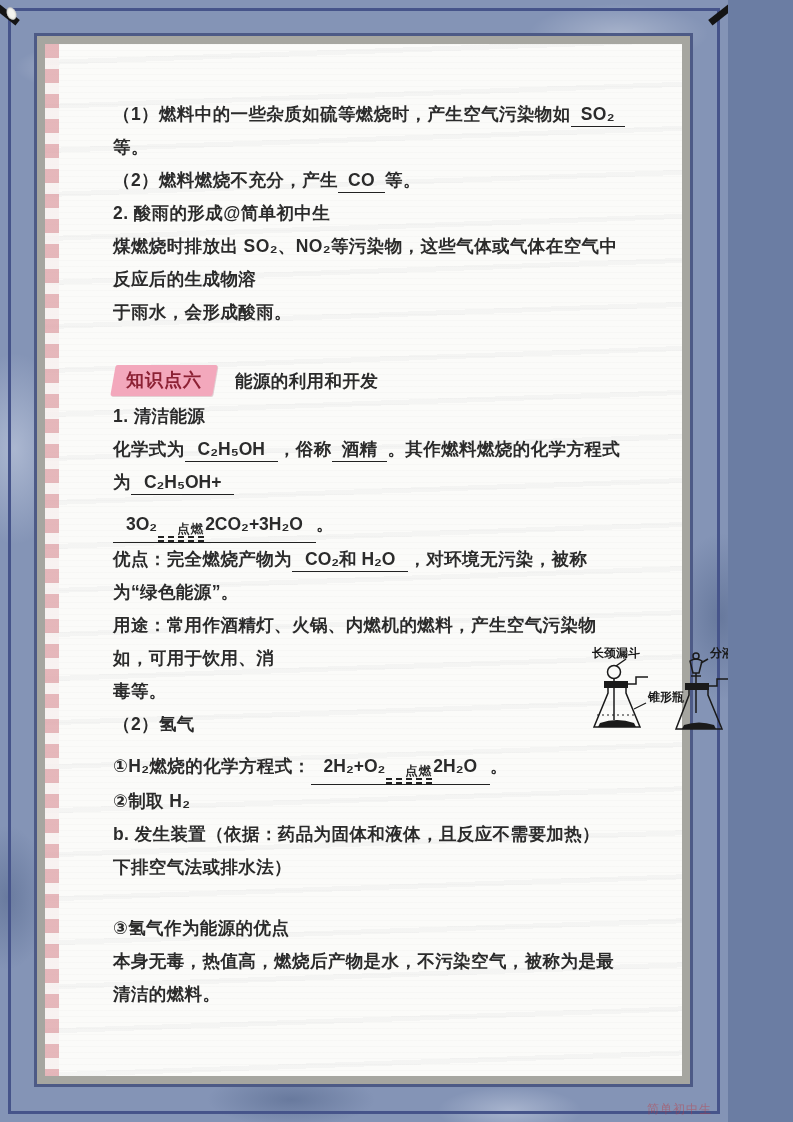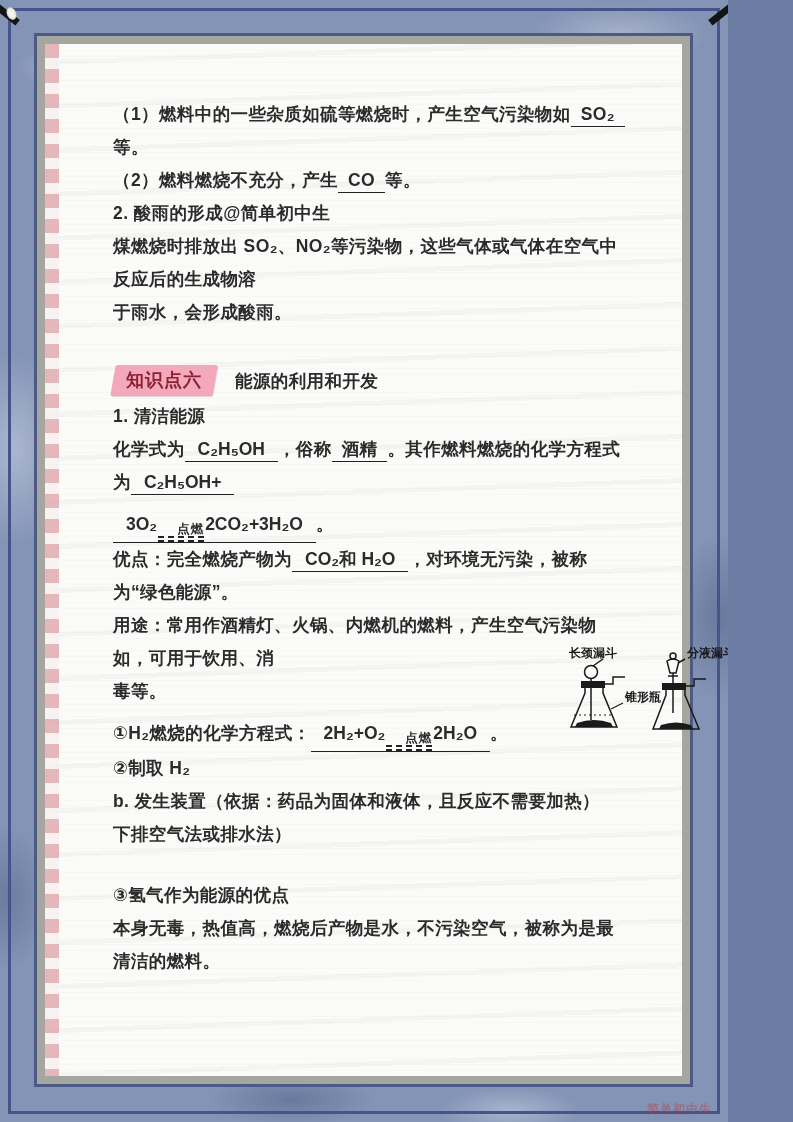--- a/index.html
+++ b/index.html
@@ -38,30 +38,30 @@
   .cond-stack{display:inline-block; text-align:right; vertical-align:-3px; margin:0 1px;}
   .cond{display:block; font-size:12.5px; line-height:13px; letter-spacing:1px;}
   .ddash{display:block; height:6px; width:46px; border-top:2px dashed #222; border-bottom:2px dashed #222;}
   .eqrow{padding-top:9px;}
   .gap-badge{margin-top:36px; margin-bottom:4px; display:flex; align-items:center; gap:20px;}
   .badge{display:inline-block; background:var(--badge-bg); color:var(--badge-text);
     font-weight:800; font-size:18px; padding:3px 13px 4px; transform:skewX(-10deg);
     border-radius:2px; box-shadow:1px 1px 0 rgba(150,80,100,.25);}
   .badge>span{display:inline-block; transform:skewX(10deg); letter-spacing:1px;}
   .gap-blank{margin-top:28px;}
-  .diagram{position:absolute; left:516px; top:599px; width:178px; height:96px;}
+  .diagram{position:absolute; left:539px; top:599px; width:178px; height:96px;}
   .pin{position:absolute; width:9px; height:13px; background:#f4f4ef; border-radius:50%;
     box-shadow:inset 0 0 2px #8a8a8a; z-index:5;}
   .pin-tl{left:7px; top:7px; transform:rotate(-25deg);}
   .pin-tr{left:776px; top:9px; transform:rotate(22deg);}
   .ribbon{position:absolute; background:#141414; height:7px; z-index:4;}
   .ribbon-tl{width:34px; left:-7px; top:-1px; transform:rotate(38deg); transform-origin:left top;}
   .ribbon-tr{width:34px; right:-7px; top:-1px; transform:rotate(-38deg); transform-origin:right top;}
   .watermark{position:absolute; right:16px; bottom:4px; font-size:12px; letter-spacing:1px;
-    color:rgba(195,55,60,.45); font-weight:700; z-index:6;}
+    color:rgba(195,55,60,.45); font-weight:400; z-index:6;}
   svg text{font-family:"Liberation Sans","DejaVu Sans",sans-serif; font-size:12px; fill:#1a1a1a; font-weight:600;}
 </style>
 </head>
 <body>
 
 <div class="page">
   <div class="frame-line"></div>
   <div class="ribbon ribbon-tl"></div>
   <div class="ribbon ribbon-tr"></div>
   <div class="pin pin-tl"></div>
@@ -93,20 +93,21 @@
 
       <div class="line"><span>化学式为</span><span class="blank formula">C₂H₅OH</span><span>，俗称</span><span class="blank">酒精</span><span>。其作燃料燃烧的化学方程式为</span><span class="blank formula">C₂H₅OH+</span></div>
 
       <div class="line eqrow"><span class="blank formula"><span>3O₂</span><span class="cond-stack"><span class="cond">点燃</span><span class="ddash"></span></span><span>2CO₂+3H₂O</span></span><span>。</span></div>
 
       <div class="line"><span>优点：完全燃烧产物为</span><span class="blank formula">CO₂和 H₂O</span><span>，对环境无污染，被称为“绿色能源”。</span></div>
 
       <div class="line">用途：常用作酒精灯、火锅、内燃机的燃料，产生空气污染物如，可用于饮用、消</div>
       <div class="line">毒等。</div>
 
+      <div class="line">（2）氢气</div>
 
       <div class="line eqrow"><span>①H₂燃烧的化学方程式：</span><span class="blank formula"><span>2H₂+O₂</span><span class="cond-stack"><span class="cond">点燃</span><span class="ddash"></span></span><span>2H₂O</span></span><span>。</span></div>
 
       <div class="line">②制取 H₂</div>
 
 
       <div class="line">b. 发生装置（依据：药品为固体和液体，且反应不需要加热）</div>
       <div class="line">下排空气法或排水法）</div>
 
       <div class="line gap-blank">③氢气作为能源的优点</div>

